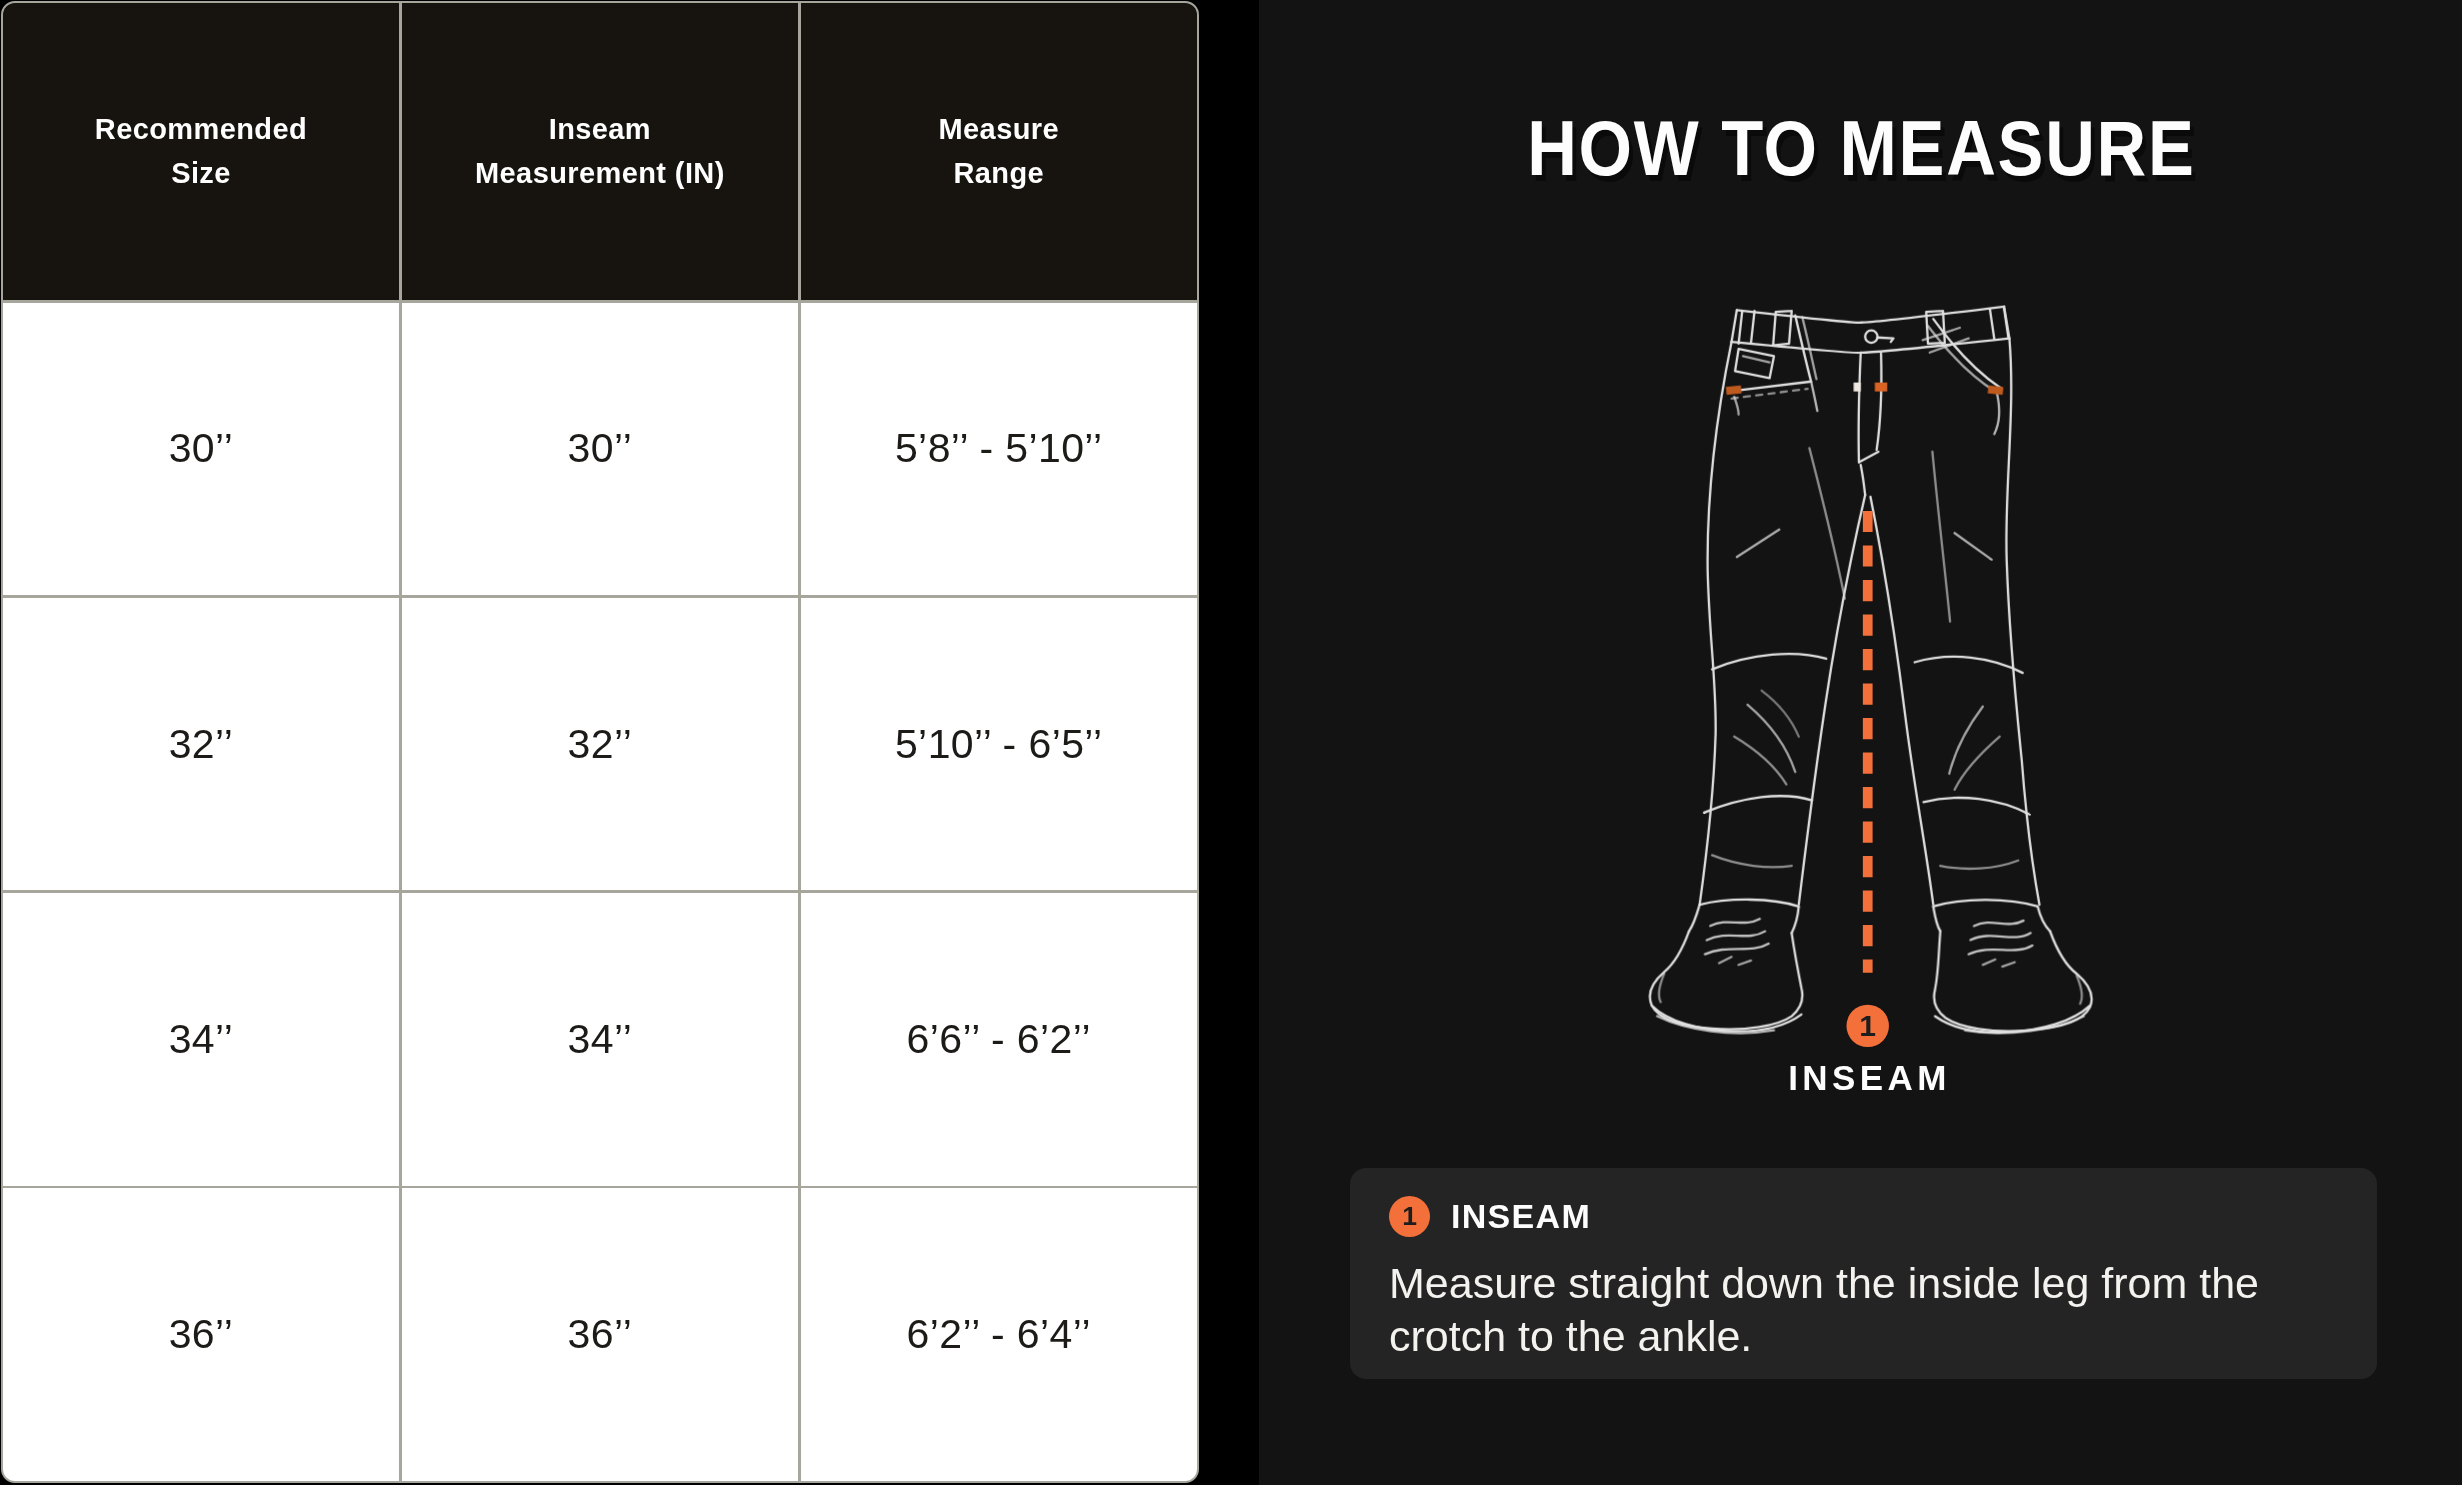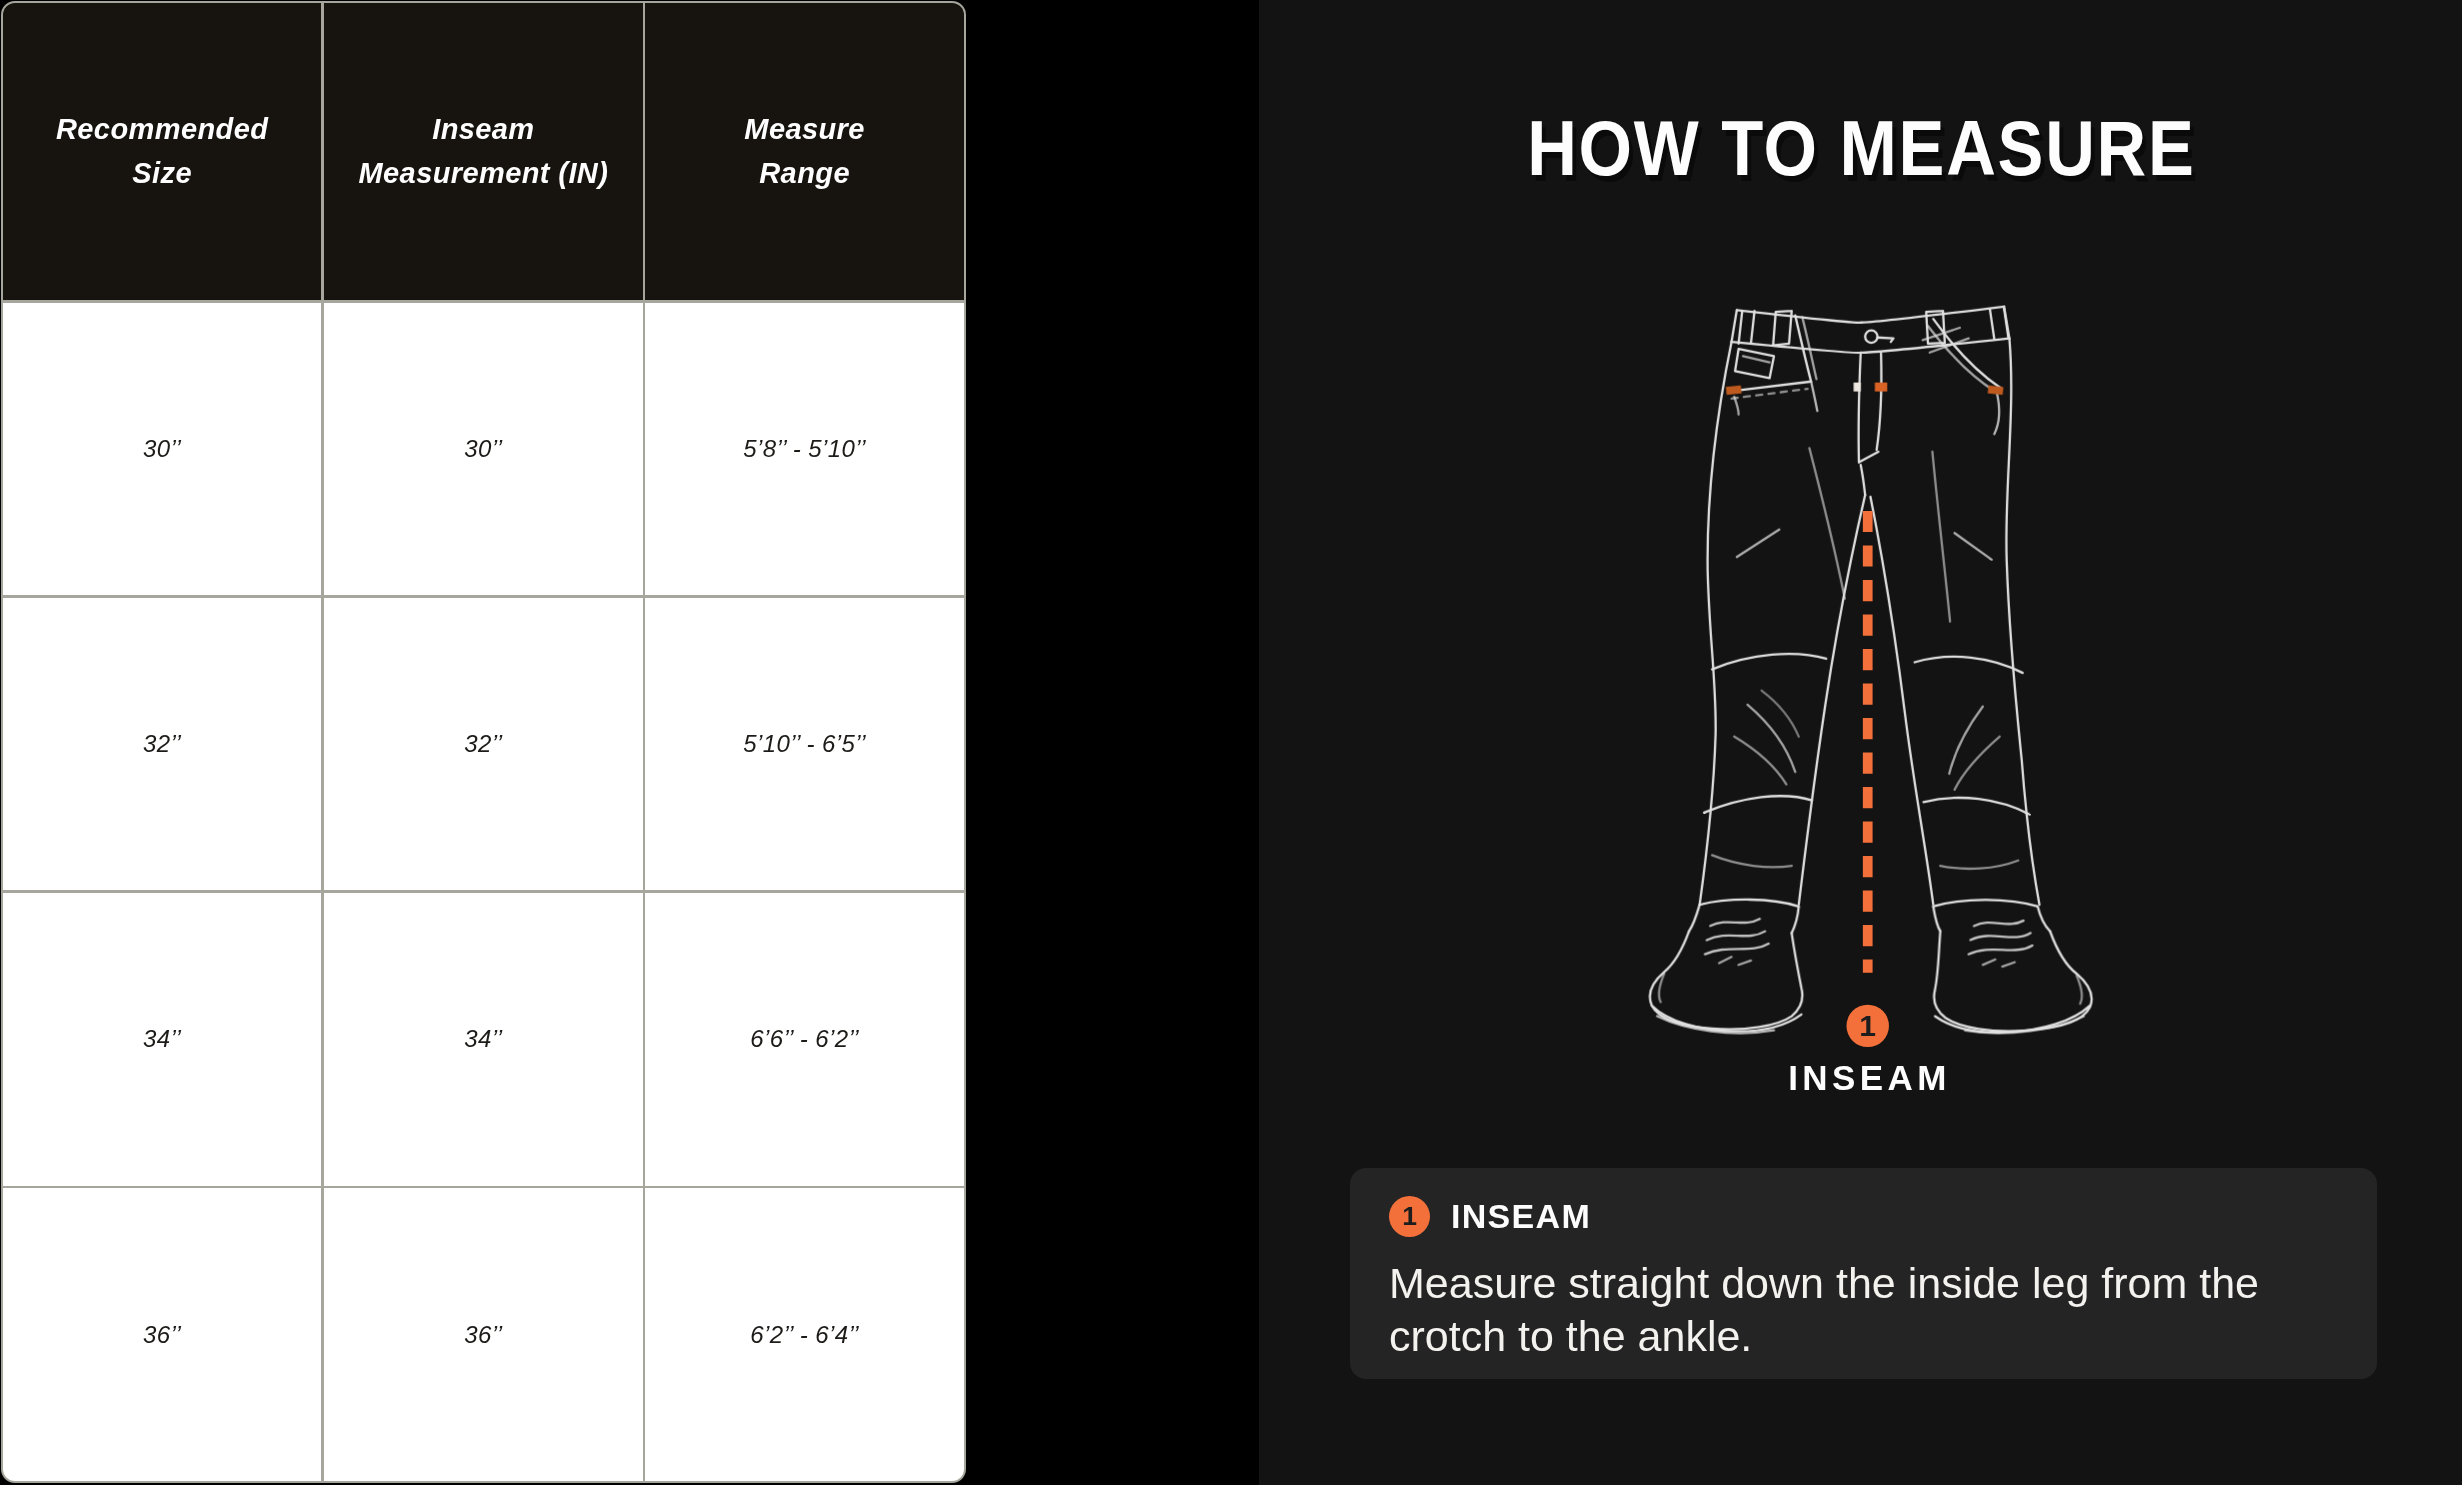--- a/index.html
+++ b/index.html
@@ -1,34 +1,34 @@
 <!DOCTYPE html>
 <html style="font-size:14px"><head>
 <meta charset="utf-8">
 <style>
   html,body{margin:0;padding:0;background:#000;}
   body{width:2462px;height:1486px;position:relative;overflow:hidden;
        font-family:"Liberation Sans", sans-serif;}
 
   
   .size-table{
-    position:absolute;left:0.9px;top:0.9px;width:965px;height:1482px;
+    position:absolute;left:0.9px;top:0.9px;width:1198px;height:1482px;
     box-sizing:border-box;border:2.7px solid #a7a69c;border-radius:14px;
     background:#a7a69c;overflow:hidden;
     display:grid;grid-template-columns:repeat(3,1fr);
-    grid-template-rows:297px 1fr 1fr 1fr 1fr;gap:2.7px;font-style:italic;
+    grid-template-rows:297px 1fr 1fr 1fr 1fr;gap:2.7px;
   }
   .th{
     background:#171410;color:#fff;display:flex;flex-direction:column;
     align-items:center;justify-content:center;text-align:center;
     font-size:29px;font-weight:bold;line-height:44px;letter-spacing:0.4px;
   }
   .td{
     background:#ffffff;color:#1c1b18;display:flex;align-items:center;
-    justify-content:center;font-size:24px;letter-spacing:0.4px;
+    justify-content:center;font-size:41px;letter-spacing:0.4px;
   }
   .td.alt{background:#ffffff;}
 
   
   .measure-panel{
     position:absolute;left:1259px;top:0;width:1204px;height:1486px;
     background:#131313;color:#fff;
   }
   .panel-title-wrap{position:absolute;left:0;right:0;top:103px;text-align:center;}
   .panel-title{

